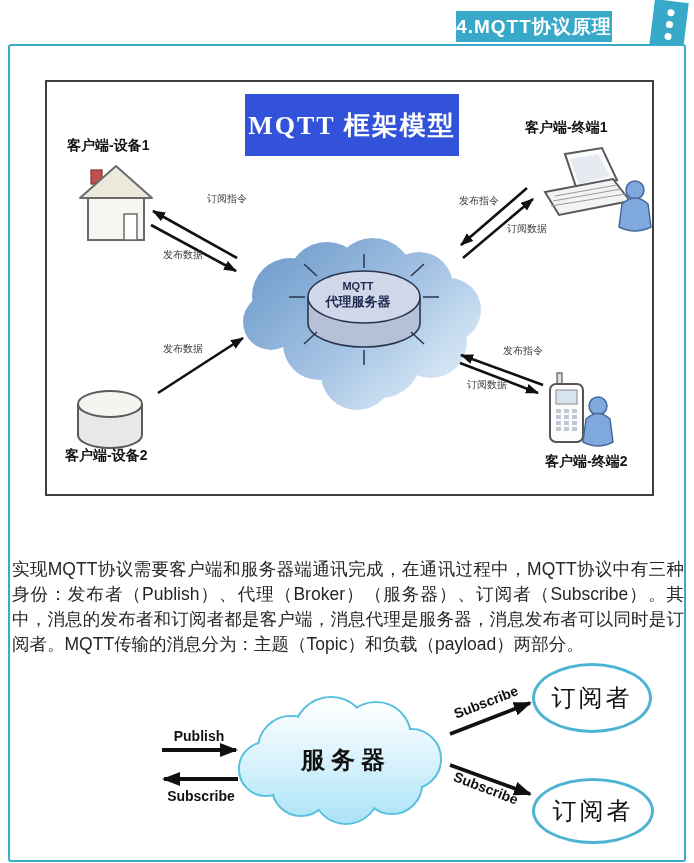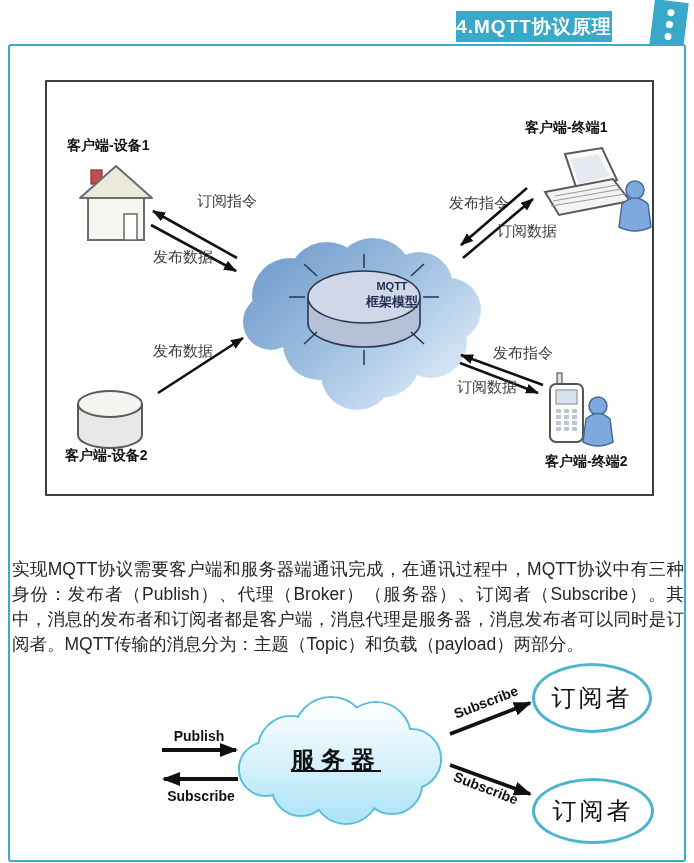--- a/index.html
+++ b/index.html
@@ -16,39 +16,39 @@
 
   
   .card{left:8px;top:44px;width:674px;height:814px;border:2px solid #3aabca;border-radius:3px;background:#fff;}
 
   
   .d1{left:45px;top:80px;width:605px;height:412px;border:2px solid #3f3f3f;background:#fff;}
   .banner{left:198px;top:12px;width:214px;height:62px;background:#3152d9;color:#fff;
           font-size:26px;font-weight:bold;letter-spacing:2px;display:flex;align-items:center;justify-content:center;
           font-family:"Liberation Serif",serif;}
   .nodelabel{font-size:14px;font-weight:bold;color:#141414;white-space:nowrap;}
-  .arrlabel{font-size:15px;color:#3c3c3c;width:80px;text-align:center;white-space:nowrap;}
+  .arrlabel{font-size:10px;color:#3c3c3c;width:80px;text-align:center;white-space:nowrap;}
   .brokertxt{left:262px;top:197px;width:98px;text-align:center;color:#1d2b4f;line-height:15px;
-             font-size:13px;font-weight:bold;margin-left:34px;}
+             font-size:13px;font-weight:bold;}
   .brokertxt .l1{font-size:11px;}
 
   
   .heading{left:22px;top:504px;font-size:18px;color:#262626;}
   .para{left:12px;top:531px;width:672px;font-size:17.5px;line-height:25px;color:#262626;text-align:justify;margin-top:26px;}
 
   
   .d2{left:10px;top:648px;width:674px;height:210px;}
   .ellipse{border-radius:50%;background:#fff;display:flex;align-items:center;justify-content:center;
            font-family:"Liberation Serif",serif;font-size:24px;font-weight:400;color:#111;letter-spacing:3px;}
   .pub{left:33px;top:85px;width:116px;height:66px;border:3px solid #f09a4e;}
   .subtop{left:522px;top:15px;width:114px;height:64px;border:3px solid #4cb4d2;}
   .subbot{left:522px;top:130px;width:116px;height:60px;border:3px solid #4cb4d2;}
   .d2lab{font-size:14px;font-weight:bold;color:#111;text-align:center;}
-  .srvlab{left:281px;top:96px;width:110px;font-size:24px;font-weight:600;
-          letter-spacing:6px;color:#111;font-family:"Liberation Serif",serif;text-decoration:underline;}
+  .srvlab{left:281px;top:96px;width:110px;text-align:center;font-size:24px;font-weight:600;
+          letter-spacing:6px;color:#111;font-family:"Liberation Serif",serif;}
 </style>
 </head>
 <body>
 
 <div class="page">
 
   <div class="abs tab">4.MQTT协议原理</div>
   <div class="abs dots">
     <i></i>
     <i></i>
@@ -150,24 +150,25 @@
             <rect x="525" y="339" width="5" height="4"></rect>
           <rect x="509" y="345" width="5" height="4"></rect>
             <rect x="517" y="345" width="5" height="4"></rect>
             <rect x="525" y="345" width="5" height="4"></rect>
         </g>
         <circle cx="551" cy="324" r="9" fill="#7fa9dd" stroke="#46699b" stroke-width="1.5"></circle>
         <path d="M539,337 Q551,326 563,337 L566,360 Q551,368 536,360 Z" fill="#7fa9dd" stroke="#46699b" stroke-width="1.5"></path>
       </g>
     </svg>
 
+    <div class="abs banner">MQTT 框架模型</div>
 
     <div class="abs brokertxt">
       <div class="l1">MQTT</div>
-      <div>框架模型</div>
+      <div>代理服务器</div>
     </div>
 
     <div class="abs nodelabel" style="left:20px;top:55px">客户端-设备1</div>
     <div class="abs nodelabel" style="left:478px;top:37px">客户端-终端1</div>
     <div class="abs nodelabel" style="left:18px;top:365px">客户端-设备2</div>
     <div class="abs nodelabel" style="left:498px;top:371px">客户端-终端2</div>
 
     <div class="abs arrlabel" style="left:140px;top:110px">订阅指令</div>
     <div class="abs arrlabel" style="left:96px;top:166px">发布数据</div>
     <div class="abs arrlabel" style="left:392px;top:112px">发布指令</div>

